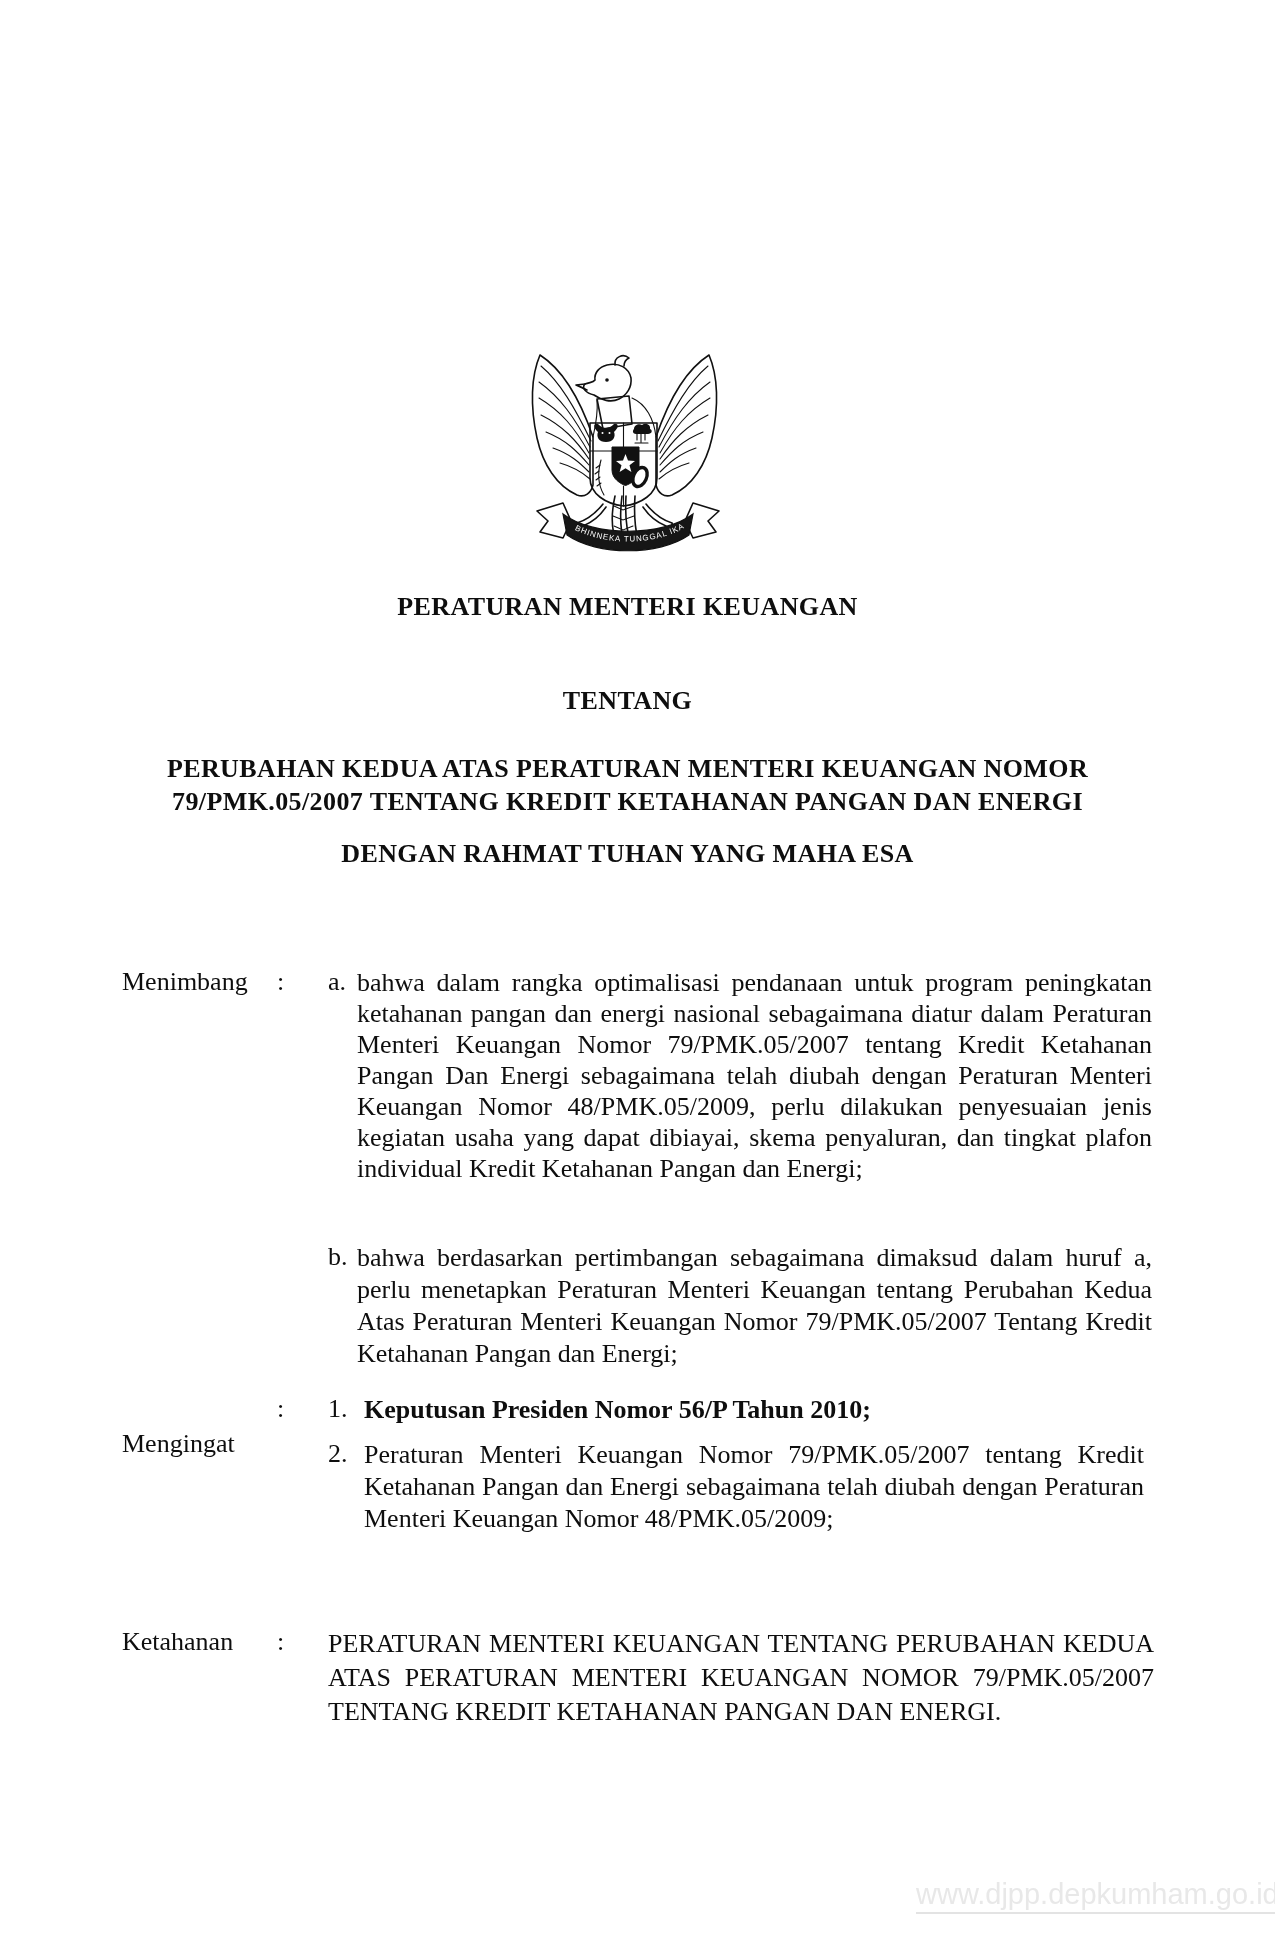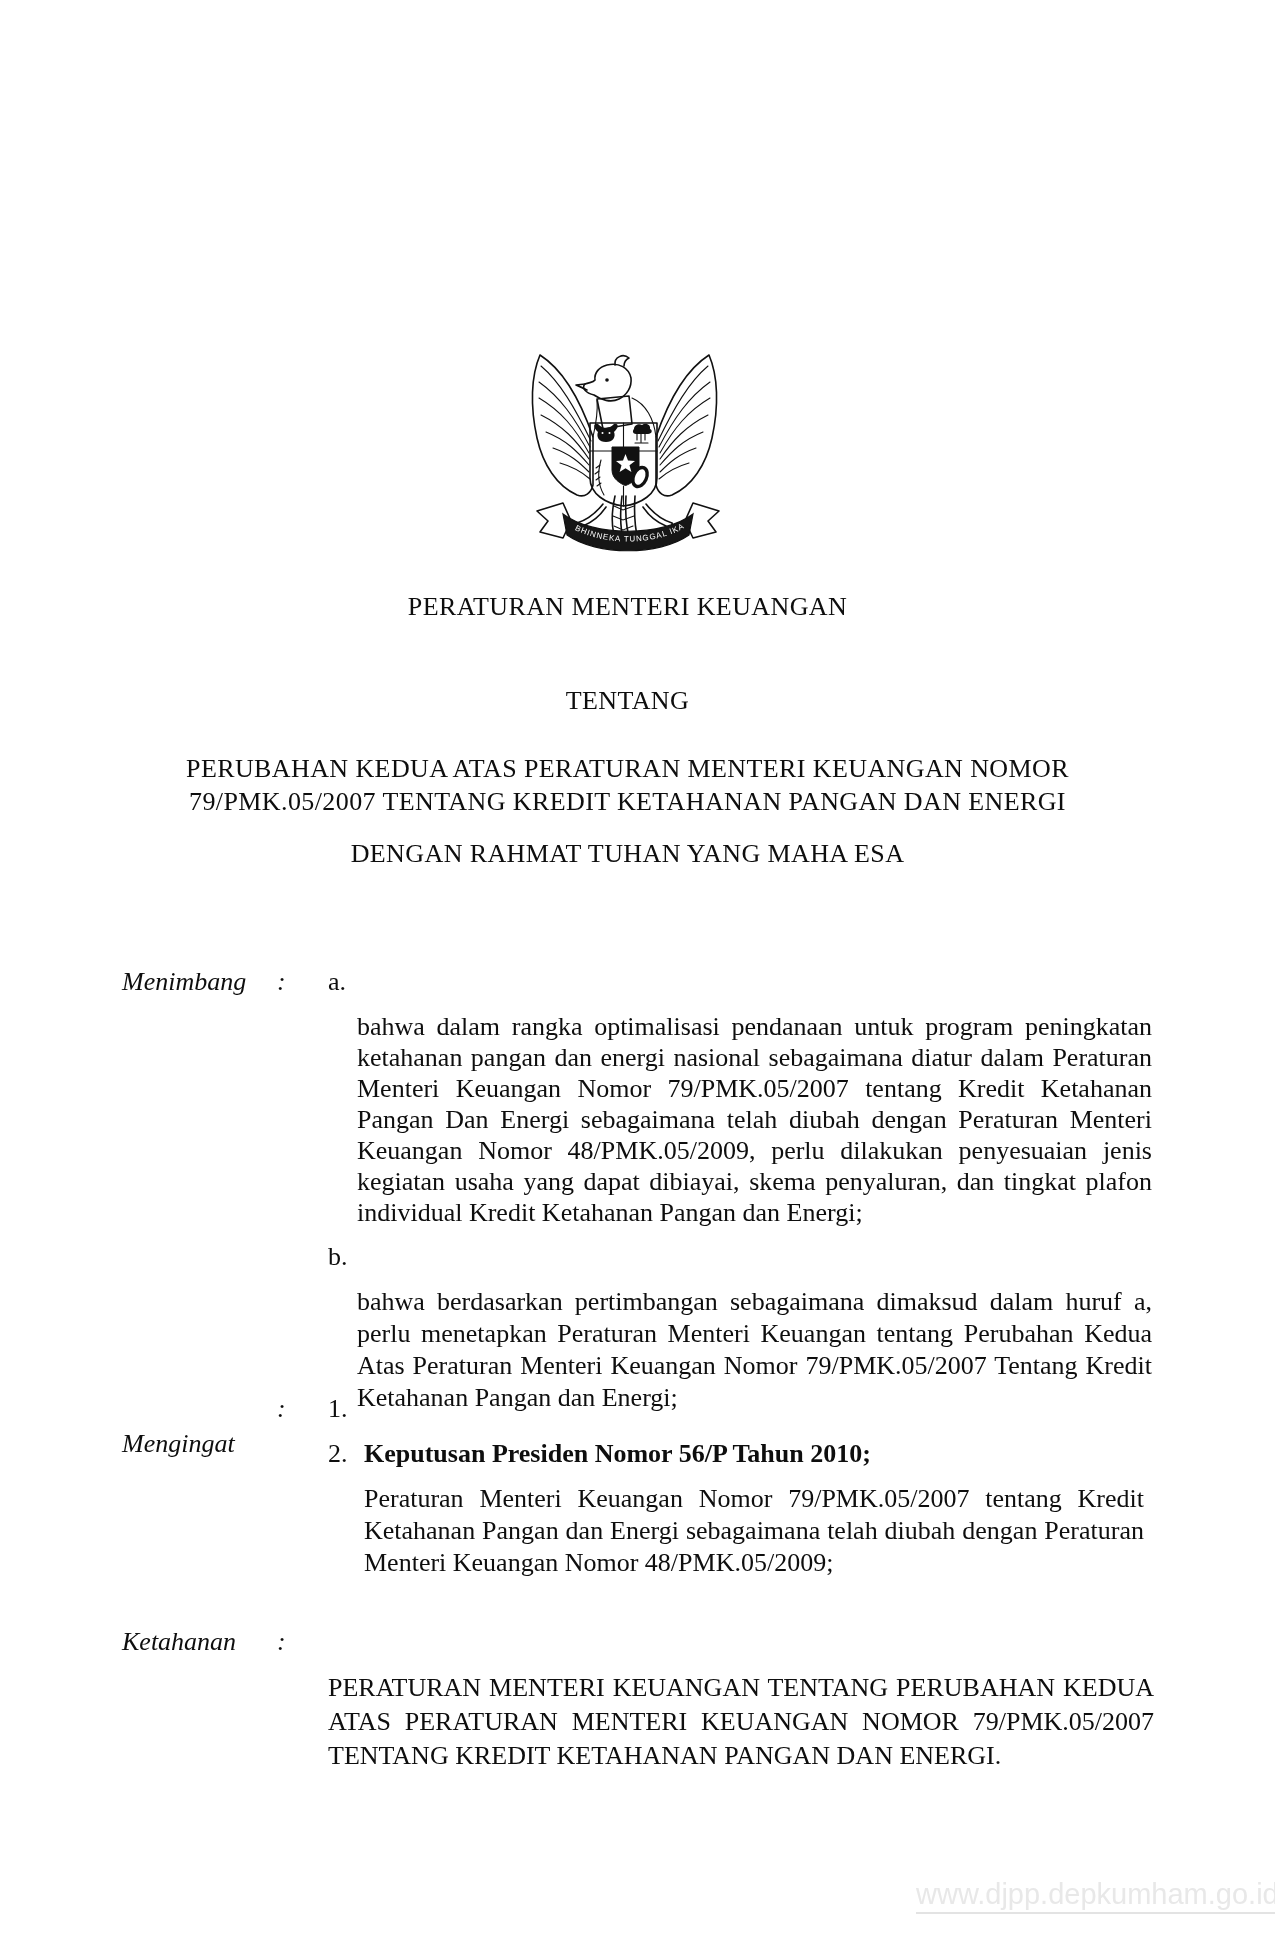--- a/index.html
+++ b/index.html
@@ -2,25 +2,25 @@
 <html><head>
 <meta charset="utf-8">
 <style>
   html,body { margin:0; padding:0; background:#ffffff; }
   .page {
     position:relative; width:1275px; height:1950px; background:#ffffff;
     font-family:"Liberation Serif","DejaVu Serif",serif; color:#0e0e0e;
     overflow:hidden;
   }
   .abs { position:absolute; }
-  .ctr { text-align:center; }
+  .ctr { text-align:center;font-weight:bold; }
   .hd  { font-size:26px; letter-spacing:0.4px; white-space:nowrap; }
-  .bd  { font-size:26px;margin-top:44px; }
+  .bd  { font-size:26px; }
   .just{ text-align:justify; text-justify:inter-word; }
-  .lbl { font-size:26px; white-space:nowrap;font-style:italic; }
+  .lbl { font-size:26px; white-space:nowrap; }
   .mark{ font-size:26px; }
   .wm  {
     font-family:"Liberation Sans","DejaVu Sans",sans-serif;
     font-size:29px; color:#e8e8e8; border-bottom:2px solid #e3e3e3;
     padding-bottom:1px; white-space:nowrap;
   }
   svg .ink { stroke:#111; fill:none; stroke-width:1.6; stroke-linecap:round; stroke-linejoin:round; }
   svg .thin{ stroke:#111; fill:none; stroke-width:1.1; stroke-linecap:round; }
 </style>
 </head>

